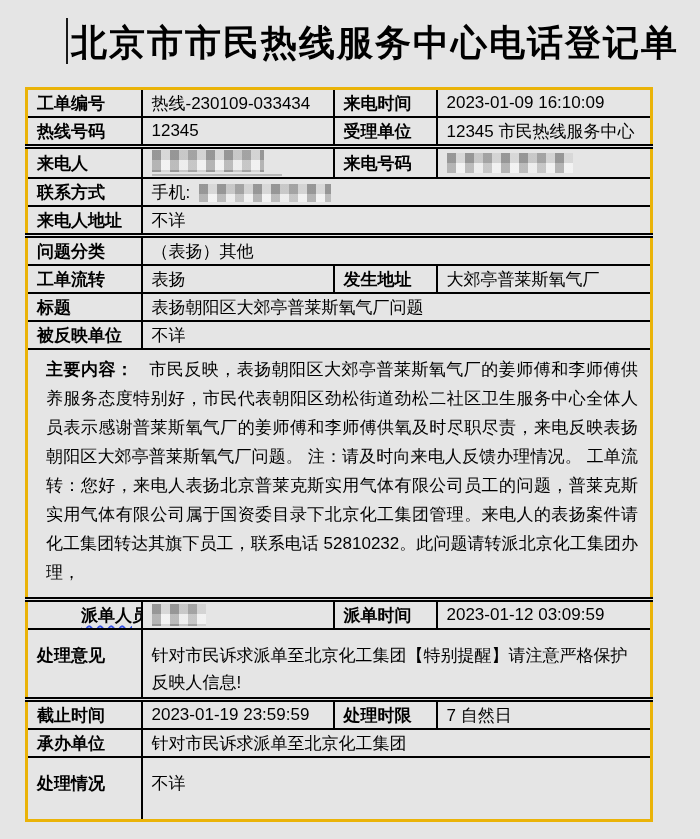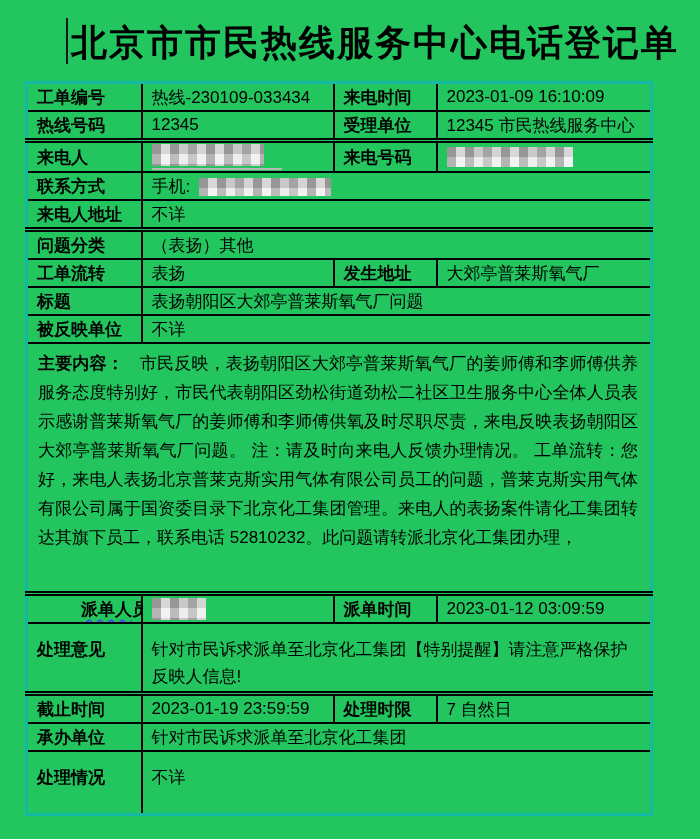--- a/index.html
+++ b/index.html
@@ -10,21 +10,21 @@
     height: 839px;
     font-family: "Liberation Sans", "DejaVu Sans", sans-serif;
     color: #000000;
     position: relative;
     overflow: hidden;
   }
   .page {
     position: relative;
     width: 700px;
     height: 839px;
-    background: #22c55e;
+    background: #e5e5e5;
   }
   .doc-title {
     position: absolute;
     left: 66px;
     top: 18px;
     font-size: 36px;
     font-weight: bold;
     letter-spacing: 2px;
     white-space: nowrap;
     line-height: 48px;
@@ -33,41 +33,41 @@
     display: inline-block;
     width: 2px;
     height: 46px;
     background: #1a1a1a;
     margin-right: 3px;
     vertical-align: -9px;
   }
   table.form {
     position: absolute;
     left: 25px;
-    top: 81px;
+    top: 87px;
     width: 625px;
     border-collapse: collapse;
     table-layout: fixed;
-    border: 3px solid #14b8a6;
+    border: 3px solid #eab308;
     font-size: 17px;
   }
   td {
     border: 2px solid #000000;
     padding: 1px 6px 1px 9px;
     height: 24px;
     vertical-align: middle;
     overflow: hidden;
   }
   tr.sep td { border-top: 5px double #000000; }
   .lbl { font-weight: bold; white-space: nowrap; }
   .val { font-weight: normal; }
   td.content-cell {
     height: 238px;
     vertical-align: top;
-    padding: 5px 12px 4px 10px;
+    padding: 5px 12px 4px 18px;
     line-height: 29px;
     text-align: justify;
   }
   .content-label {
     font-weight: bold;
     margin-right: 16px;
   }
   td.tall {
     height: 48px;
     vertical-align: top;

